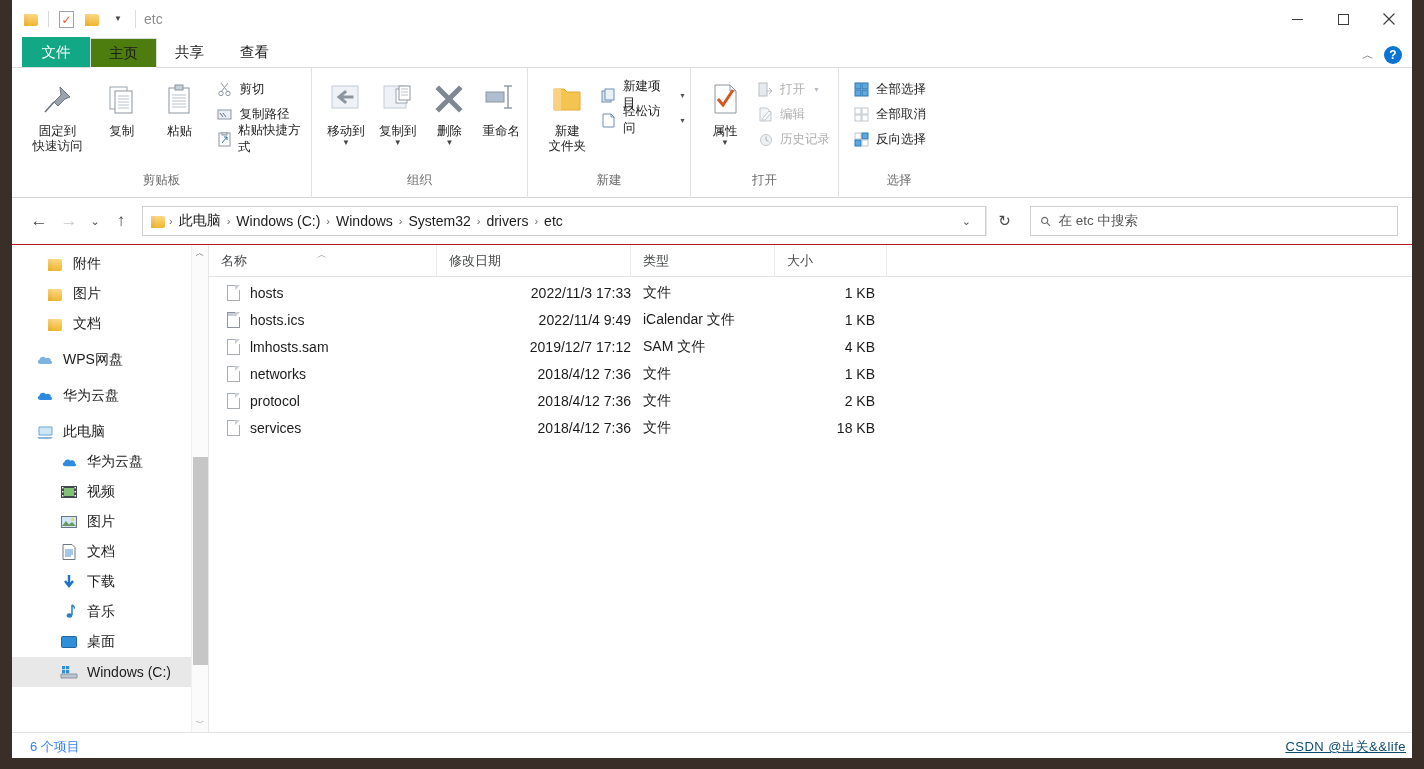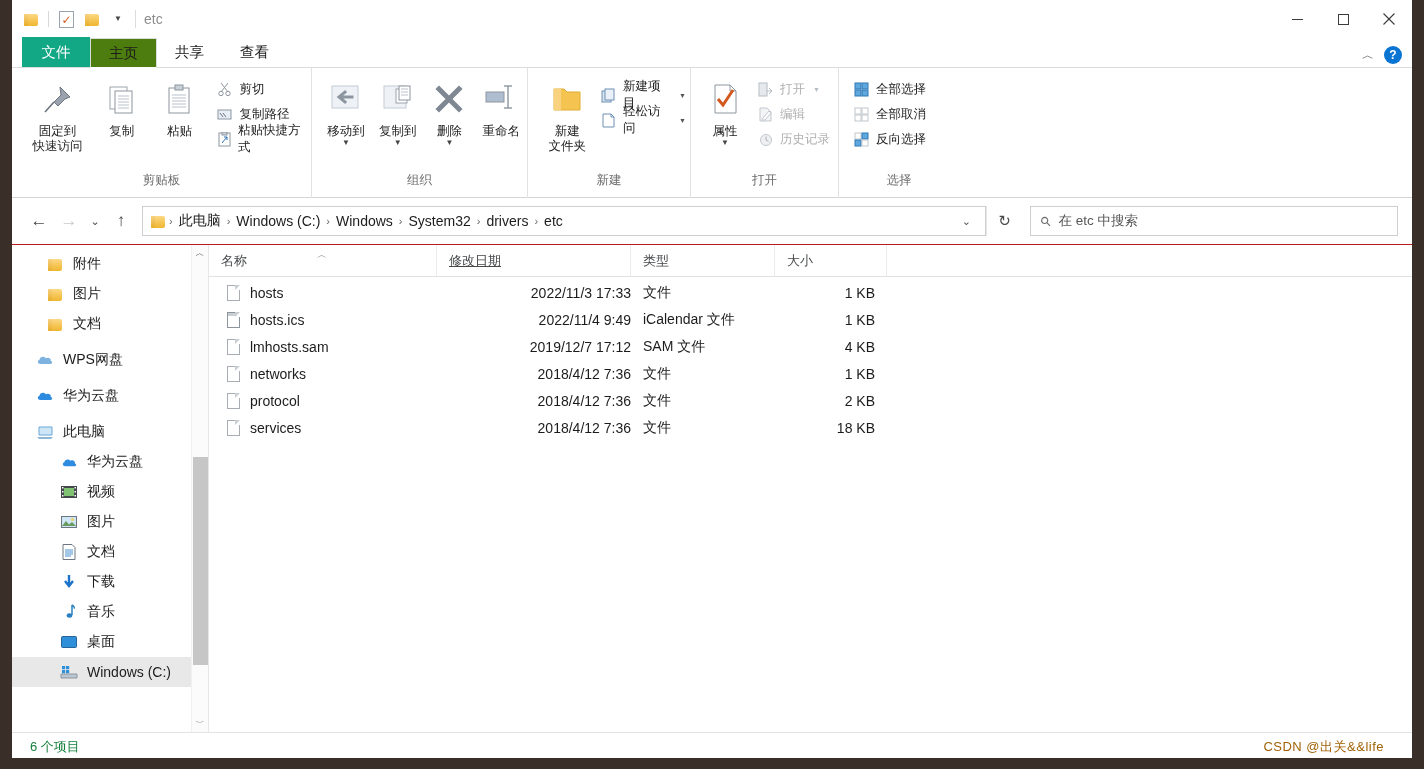--- a/index.html
+++ b/index.html
@@ -183,21 +183,21 @@
   .filepane { flex: 1; position: relative; background: #ffffff; border-left: 1px solid #e6e6e6; }
   .colhead {
     height: 32px; display: flex; align-items: stretch;
     border-bottom: 1px solid #e2e2e2;
   }
   .col {
     font-size: 13px; color: #46484a; display: flex; align-items: center;
     padding-left: 12px; border-right: 1px solid #ececec; position: relative;
   }
   .col.c-name { width: 228px; }
-  .col.c-date { width: 194px; text-decoration: underline; }
+  .col.c-date { width: 194px; }
   .col.c-type { width: 144px; }
   .col.c-size { width: 112px; }
   .sortarrow {
     position: absolute; left: 108px; top: 3px; font-size: 10px; color: #6f6f6f;
   }
   .rows { padding-top: 2px; }
   .frow {
     height: 27px; display: flex; align-items: center; font-size: 14px; color: #1c1c1c;
     cursor: default;
   }
@@ -218,25 +218,26 @@
   .fileico.ics::before {
     content: ""; position: absolute; left: 0; right: 0; top: 0; height: 3px;
     background: #c9ced3;
   }
 
   
   .statusbar {
     height: 28px; border-top: 1px solid #e3e3e3; background: #ffffff;
     display: flex; align-items: center; padding-left: 18px; position: relative;
   }
-  .status-text { font-size: 13px; color: #15803d; }
+  .status-text { font-size: 13px; color: #3b82f6; }
   .watermark {
-    position: absolute; right: 28px; top: 5px;
-    font-size: 13px; color: #a16207; letter-spacing: 0.5px;
+    position: absolute; right: 6px; top: 5px;
+    font-size: 13px; color: #0c4a6e; letter-spacing: 0.5px;
     white-space: nowrap;
+    text-decoration: underline;
   }
 </style>
 </head>
 <body>
 
 <div class="window">
 
   <div class="titlebar">
     <div class="qat">
       <div class="qat-btn">

